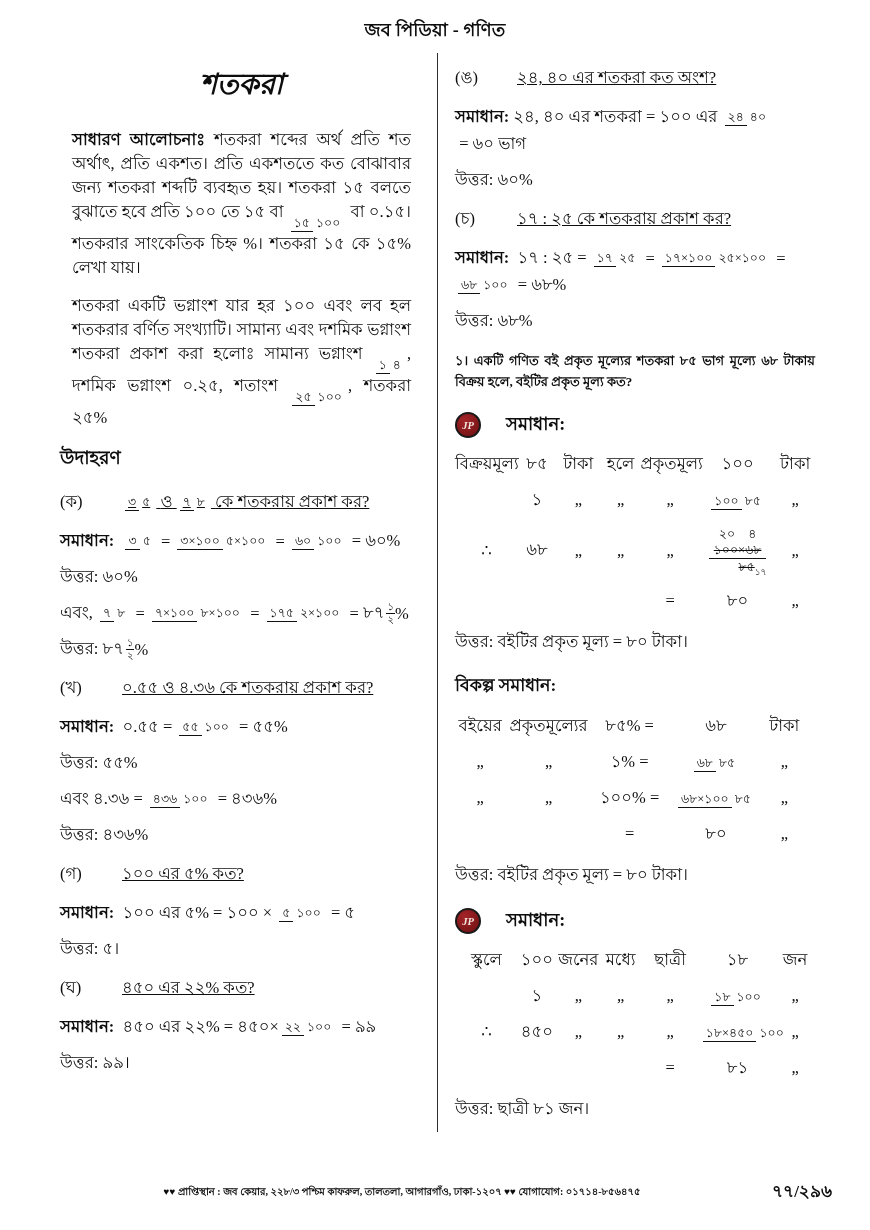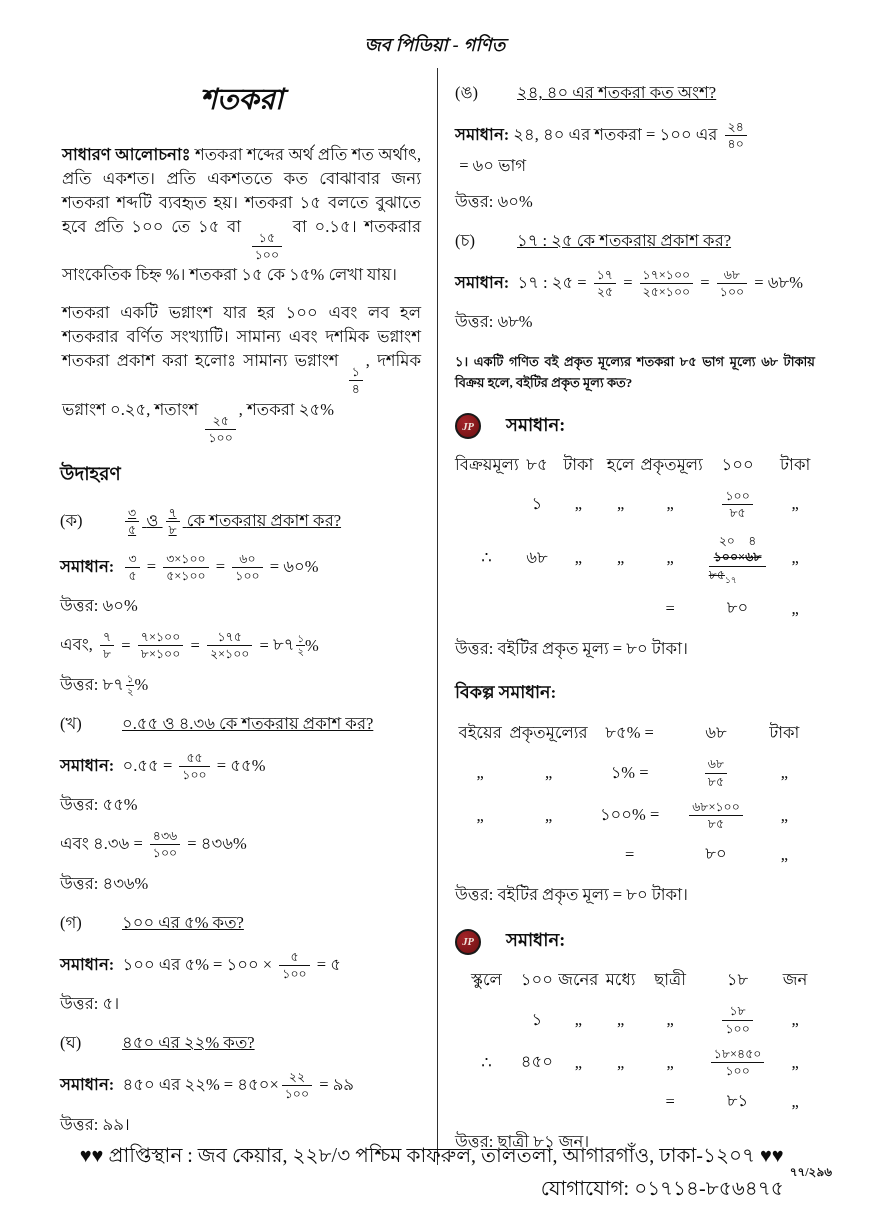--- a/index.html
+++ b/index.html
@@ -1,81 +1,81 @@
 <!DOCTYPE html>
 <html><head>
 <meta charset="utf-8">
 <style>
   html,body{margin:0;padding:0;background:#ffffff;}
   .page{
     width:870px;height:1230px;position:relative;overflow:hidden;background:#fff;
     font-family:"Liberation Serif","DejaVu Serif",serif;color:#0d0d0d;
   }
   .page-header{
-    text-align:center;font-weight:bold;font-size:18px;padding-top:31px;letter-spacing:.2px;font-style:italic;
+    text-align:center;font-weight:bold;font-size:18px;padding-top:16px;letter-spacing:.2px;
   }
   .columns{display:flex;padding:0 55px 0 60px;margin-top:6px;align-items:stretch;}
   .col-left{width:377px;box-sizing:border-box;padding-right:14px;flex:none;}
   .col-right{flex:1;border-left:1.6px solid #2f2f2f;box-sizing:border-box;padding-left:17px;}
 
   .block-title{font-size:29px;font-weight:bold;text-align:center;margin:8px 0 18px;font-style:italic;}
   .block-heading{font-weight:bold;font-size:18.5px;margin:14px 0 14px;}
   .block-heading2{font-weight:bold;font-size:17.5px;margin:16px 0 12px;}
-  .block-para{text-align:justify;font-size:16.5px;line-height:1.45;margin:0 2px 14px;}
+  .block-para{text-align:justify;font-size:16.5px;line-height:1.45;margin:0 12px 14px;}
   .block-line{margin:9px 0;font-size:16.5px;display:flex;align-items:center;flex-wrap:wrap;min-height:24px;}
   .block-qline{display:flex;margin:12px 0;font-size:16.5px;align-items:center;}
   .q-label{width:62px;flex:none;}
   .q-body{display:flex;align-items:center;flex-wrap:wrap;text-decoration:underline;}
   .block-line .tr,.q-body .tr{white-space:pre-wrap;}
   .tr.b{font-weight:bold;}
   .block-qbold{font-weight:bold;text-align:justify;font-size:13px;line-height:1.6;margin:16px 0 12px;}
   .block-jp{display:flex;align-items:center;gap:25px;margin:17px 0 10px;}
   .jp-icon{
     width:26px;height:26px;border-radius:50%;
     background:radial-gradient(circle at 35% 30%,#a32428,#6d1012);
     border:2.5px solid #191919;color:#f2e7de;display:flex;align-items:center;justify-content:center;
     font-size:10.5px;font-weight:bold;font-style:italic;flex:none;box-sizing:border-box;
   }
   .jp-label{font-weight:bold;font-size:18px;}
 
-  .frac{display:inline-flex;flex-direction:column;text-align:center;vertical-align:middle;
+  .frac{display:inline-flex;flex-direction:row;text-align:center;vertical-align:middle;
         font-size:12.5px;line-height:1.3;margin:0 3px;font-weight:normal;}
   .frac .fnum{border-bottom:1.4px solid #111;padding:0 3px;}
   .frac .fden{padding:0 3px;}
   .block-para .frac{vertical-align:-10px;}
 
   .mixed{display:inline-flex;align-items:center;}
   .mixed .mfrac{display:inline-flex;flex-direction:column;font-size:10px;line-height:1.2;margin-left:2px;text-align:center;}
   .mixed .mfrac .mn{border-bottom:1px solid #111;padding:0 1px;}
 
-  .cfrac{display:inline-flex;flex-direction:column;text-align:left;font-size:12.5px;line-height:1.3;}
+  .cfrac{display:inline-flex;flex-direction:column;text-align:right;font-size:12.5px;line-height:1.3;}
   .cfrac .ctop{display:flex;justify-content:space-between;padding:0 10px;font-size:12.5px;}
-  .cfrac .cnum{border-bottom:1.4px solid #111;padding:0 5px;text-decoration:line-through;font-weight:bold;}
+  .cfrac .cnum{border-bottom:1.4px solid #111;padding:0 5px;text-decoration:line-through;}
   .cfrac .cden .struck{text-decoration:line-through;}
   .cfrac .csub{font-size:9px;vertical-align:-4px;}
 
   .block-table{margin:10px 0 14px;font-size:16.5px;}
   .trow{display:flex;align-items:center;margin-bottom:9px;}
   .tcell{text-align:center;box-sizing:border-box;}
   .t1 .tcell:nth-child(1),.t3 .tcell:nth-child(1){width:17.5%;}
   .t1 .tcell:nth-child(2),.t3 .tcell:nth-child(2){width:10.5%;}
   .t1 .tcell:nth-child(3),.t3 .tcell:nth-child(3){width:12.5%;}
   .t1 .tcell:nth-child(4),.t3 .tcell:nth-child(4){width:11%;}
   .t1 .tcell:nth-child(5),.t3 .tcell:nth-child(5){width:16.5%;}
   .t1 .tcell:nth-child(6),.t3 .tcell:nth-child(6){width:21%;}
   .t1 .tcell:nth-child(7),.t3 .tcell:nth-child(7){width:11%;}
   .t2 .tcell:nth-child(1){width:14%;}
   .t2 .tcell:nth-child(2){width:24%;}
   .t2 .tcell:nth-child(3){width:21%;text-align:center;}
   .t2 .tcell:nth-child(4){width:27%;}
   .t2 .tcell:nth-child(5){width:11%;}
 
   .footer{position:absolute;left:0;right:0;bottom:24px;display:flex;align-items:center;padding:0 38px;}
-  .footer-text{flex:1;text-align:right;font-weight:normal;font-size:20px;}
-  .footer-page{font-weight:bold;font-size:12px;margin-left:6px;}
+  .footer-text{flex:1;text-align:center;font-weight:bold;font-size:10px;}
+  .footer-page{font-weight:bold;font-size:17px;margin-left:6px;}
 </style>
 </head>
 <body>
 
 <div class="page">
   <div class="page-header">জব পিডিয়া - গণিত</div>
   <div class="columns">
     <div class="col-left">
         <div class="block-title">শতকরা</div>
         <div class="block-para"><span class="tr b">সাধারণ আলোচনাঃ </span><span class="tr">শতকরা শব্দের অর্থ প্রতি শত অর্থাৎ, প্রতি একশত। প্রতি একশততে কত বোঝাবার জন্য শতকরা শব্দটি ব্যবহৃত হয়। শতকরা ১৫ বলতে বুঝাতে হবে প্রতি ১০০ তে ১৫ বা </span><span class="frac">

